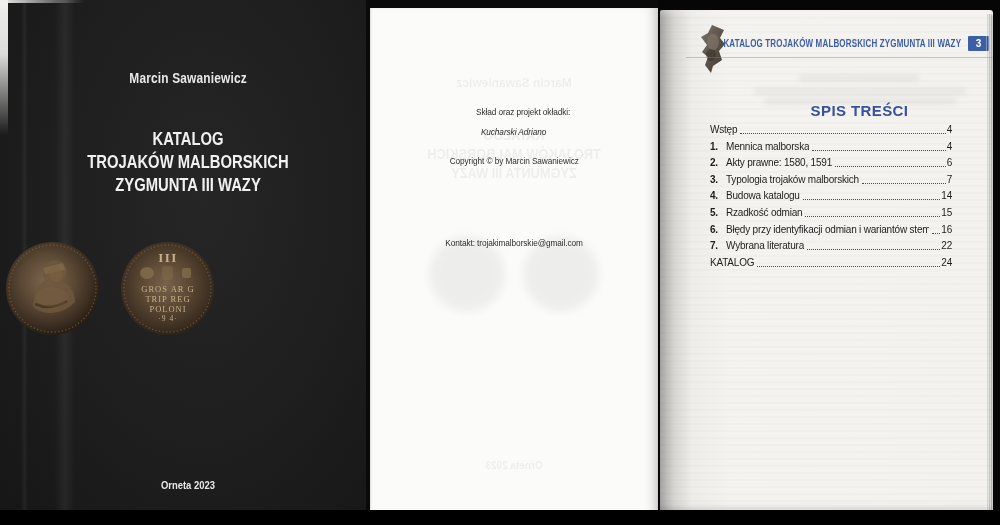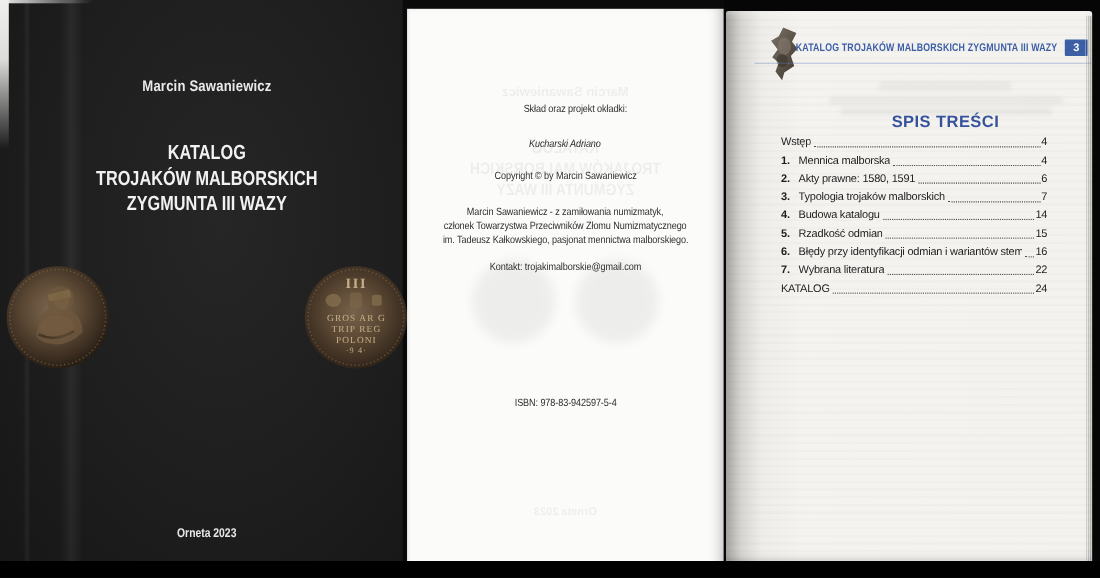--- a/index.html
+++ b/index.html
@@ -16,31 +16,31 @@
   .spine-crease-a{position:absolute;left:21px;top:0;width:7px;height:100%;
          background:linear-gradient(to right,transparent,rgba(255,255,255,0.05),transparent);}
   .spine-crease-b{position:absolute;left:55px;top:0;width:20px;height:100%;
          background:linear-gradient(to right,transparent,rgba(255,255,255,0.06),transparent);}
   .cover-inner{position:absolute;left:5px;top:0;width:100%;height:100%;text-align:center;color:#ebebeb;}
   .cover-author{position:absolute;left:0;right:0;top:70px;font-size:14px;font-weight:bold;
         letter-spacing:.2px;color:#e9e9e9;}
   .cover-author>span{display:inline-block;transform:scaleX(.85);}
   .cover-title{position:absolute;left:0;right:0;top:127px;font-size:18.5px;font-weight:bold;
         line-height:23px;color:#f1f1f1;transform:scaleX(.8);}
-  .cover-coins{position:absolute;left:0;right:0;top:240px;display:flex;justify-content:space-between;gap:20px;}
+  .cover-coins{position:absolute;left:0;right:0;top:240px;display:flex;justify-content:flex-start;gap:20px;}
   .cover-imprint{position:absolute;left:0;right:0;top:479px;font-size:11.5px;font-weight:bold;color:#e7e7e7;}
   .cover-imprint>span{display:inline-block;transform:scaleX(.82);}
 
   
   .titlepage{position:absolute;left:370px;top:8px;width:288px;height:507px;background:#fbfbfa;
         box-shadow:inset -10px 0 14px -10px rgba(0,0,0,.35), inset 2px 0 3px -2px rgba(0,0,0,.25);
         color:#2e2e2e;text-align:center;}
   .tp-block{position:absolute;left:0;right:0;font-size:9.5px;line-height:12.5px;letter-spacing:-.1px;}
   .tp-block>span,.tp-block>div{display:inline-block;transform:scaleX(.87);}
-  .tp-credits{top:86px;margin-left:19px;}
+  .tp-credits{top:98px;margin-left:19px;}
   .tp-agency{top:106px;}
   .tp-designer{top:118px;font-style:italic;}
   .tp-copyright{top:147px;text-decoration:underline;}
   .tp-bio{top:178px;line-height:13px;}
   .tp-contact{top:229px;}
   .tp-isbn{top:353px;}
 
   
   .ghost{position:absolute;inset:0;transform:scaleX(-1);opacity:.05;filter:blur(.6px);
         color:#000;font-weight:bold;text-align:center;pointer-events:none;}
@@ -154,27 +154,21 @@
       </div>
       <div class="g-coins">
         <div class="g-coin"></div>
           <div class="g-coin"></div>
       </div>
       <div class="g-imprint">Orneta 2023</div>
     </div>
     <div class="tp-block tp-credits"><span>Skład oraz projekt okładki:</span></div>
     <div class="tp-block tp-designer"><span>Kucharski Adriano</span></div>
     <div class="tp-block tp-copyright"><span>Copyright © by Marcin Sawaniewicz</span></div>
-    <div class="tp-block tp-bio">
-      <div>Marcin Sawaniewicz - z zamiłowania numizmatyk,</div>
-      <div>członek Towarzystwa Przeciwników Złomu Numizmatycznego</div>
-      <div>im. Tadeusz Kałkowskiego, pasjonat mennictwa malborskiego.</div>
-    </div>
     <div class="tp-block tp-contact"><span>Kontakt: trojakimalborskie@gmail.com</span></div>
-    <div class="tp-block tp-isbn"><span>ISBN: 978-83-942597-5-4</span></div>
   </div>
 
   <div class="rightwrap">
     <div class="tocpage">
       <div class="ghost-bar" style="top:64px;left:139px;width:120px;height:8px;"></div>
       <div class="ghost-bar" style="top:78px;left:94px;width:212px;height:7px;"></div>
       <div class="ghost-bar" style="top:88px;left:104px;width:192px;height:7px;"></div>
 
       <svg class="coin-fragment" width="30" height="50" viewBox="0 0 30 50">
         <defs>

